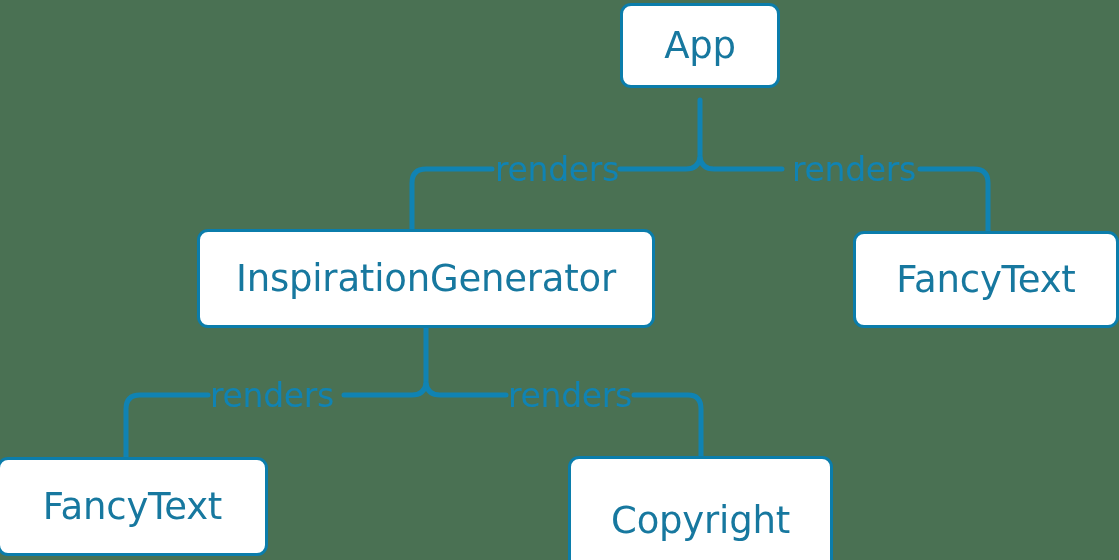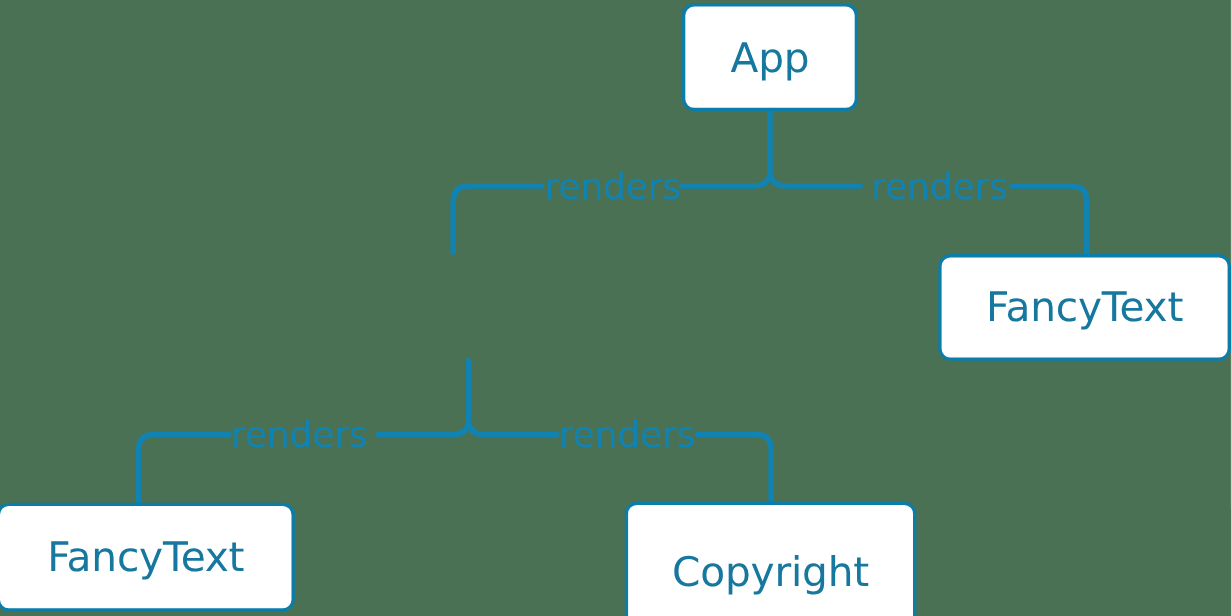--- a/index.html
+++ b/index.html
@@ -78,24 +78,27 @@
       <path d="M 426 328 L 426 384"></path>
 
       <path d="M 426 384 Q 424 395 412 395 L 344 395"></path>
       <path d="M 208 395 L 140 395 Q 126 395 126 409 L 126 457"></path>
 
       <path d="M 426 384 Q 428 395 440 395 L 506 395"></path>
       <path d="M 634 395 L 688 395 Q 701 395 701 409 L 701 456"></path>
     </g>
   </svg>
 
-  <div class="node-box" id="node-app" style="left:620px; top:3px; width:160px; height:98px;">
+  <div class="node-box" id="node-app" style="left:620px; top:3px; width:160px; height:85px;">
     <span class="node-label">App</span>
   </div>
 
+  <div class="node-box" id="node-inspiration-generator" style="left:197px; top:229px; width:458px; height:99px;">
+    <span class="node-label">InspirationGenerator</span>
+  </div>
 
   <div class="node-box" id="node-fancytext-right" style="left:853px; top:231px; width:266px; height:97px;">
     <span class="node-label">FancyText</span>
   </div>
 
   <div class="node-box" id="node-fancytext-bottom" style="left:-3px; top:457px; width:271px; height:99px;">
     <span class="node-label">FancyText</span>
   </div>
 
   <div class="node-box" id="node-copyright" style="left:568px; top:456px; width:265px; height:128px;">

